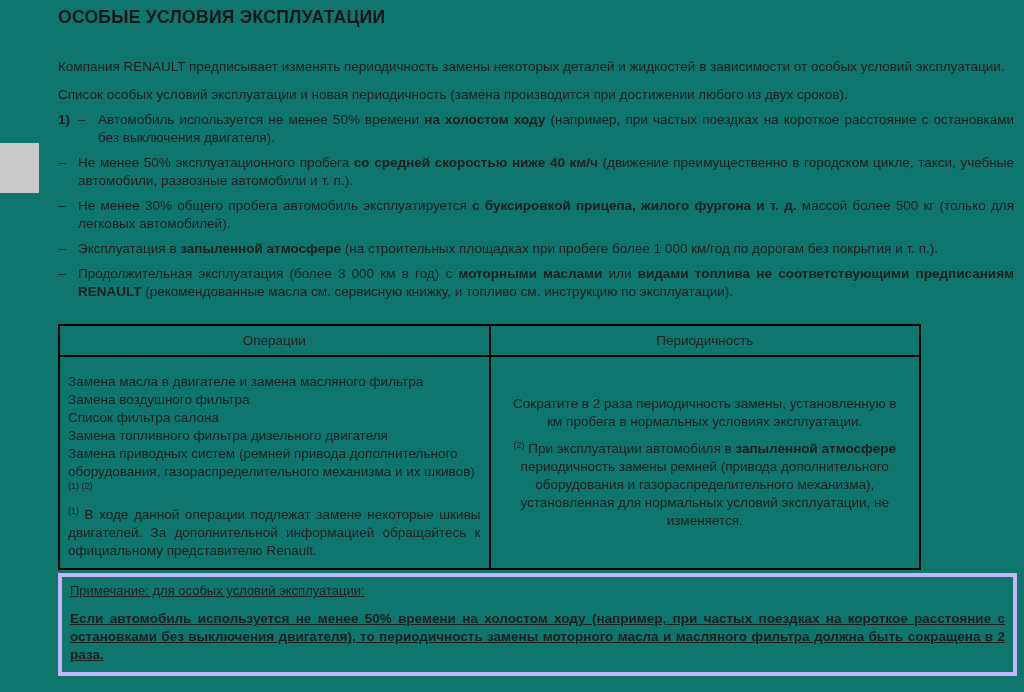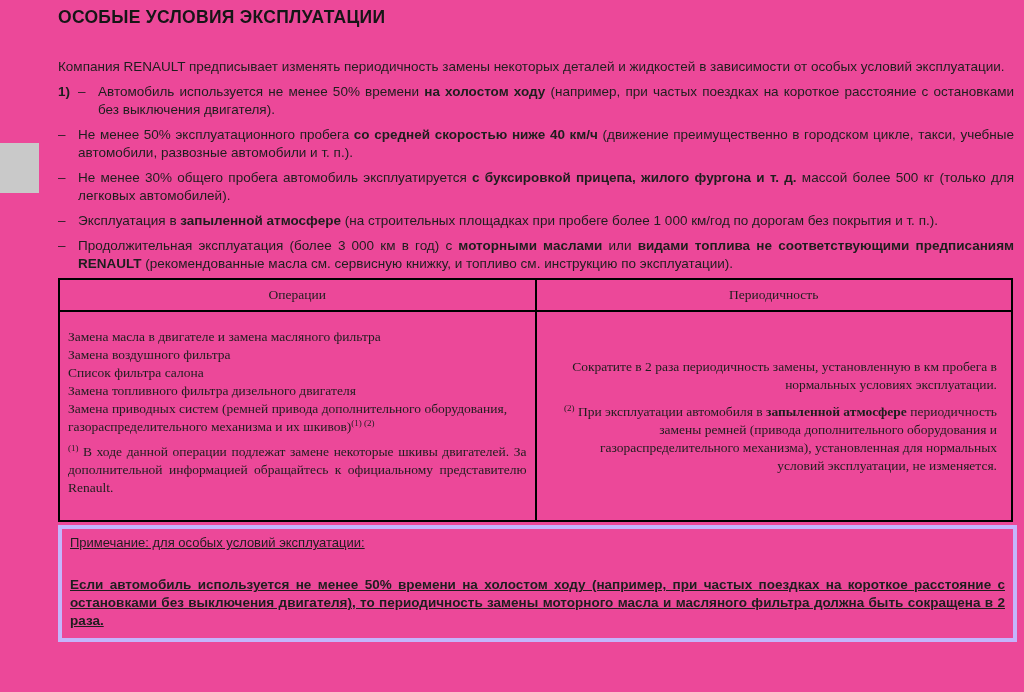--- a/index.html
+++ b/index.html
@@ -11,21 +11,21 @@
     width: 1024px;
     height: 692px;
     font-family: "Liberation Sans", sans-serif;
     color: #1e1e1e;
     overflow: hidden;
   }
   .page {
     position: relative;
     width: 1024px;
     height: 692px;
-    background: #ec4899;
+    background: #0f766e;
   }
   .edge-tab {
     position: absolute;
     left: 0;
     top: 143px;
     width: 39px;
     height: 50px;
     background: #c9c9c9;
   }
   .content {
@@ -68,25 +68,24 @@
     flex: 1;
     text-align: justify;
   }
   .b { font-weight: bold; }
   sup {
     font-size: 9px;
     line-height: 0;
     vertical-align: super;
   }
   table.sched {
-    margin-top: 5px;
-    width: 955px;
+    margin-top: 23px;
+    width: 863px;
     border-collapse: collapse;
     table-layout: fixed;
-    font-family: Liberation Serif, serif;
   }
   table.sched th, table.sched td {
     border: 2px solid #000000;
   }
   table.sched th {
     font-size: 13.5px;
     font-weight: normal;
     text-align: center;
     padding: 7px 2px;
   }
@@ -98,59 +97,60 @@
     line-height: 18px;
     height: 184px;
   }
   .op-line { text-align: left; }
   .ops .footnote {
     margin: 7px 0 0 0;
     text-align: justify;
   }
   td.period {
     vertical-align: middle;
-    text-align: right;
+    text-align: center;
     padding: 8px 14px;
     font-size: 13.5px;
     line-height: 18px;
   }
   .period p { margin: 0; }
   .period p + p { margin-top: 9px; }
   .note-box {
     margin-top: 3px;
     width: 935px;
     border: 4px solid #c4b5fd;
     padding: 5px 8px 8px 8px;
     text-decoration: underline;
   }
   .note-label {
     margin: 0;
     font-size: 13px;
     line-height: 18px;
   }
   .note-text {
-    margin: 24px 0 0 0;
+    margin: 10px 0 0 0;
     font-size: 13.5px;
     line-height: 18px;
     font-weight: bold;
     text-align: justify;
   }
 </style>
 </head>
 <body>
 
 <div class="page">
 
   <div class="edge-tab"></div>
 
   <div class="content">
 
     <h1 class="title">ОСОБЫЕ УСЛОВИЯ ЭКСПЛУАТАЦИИ</h1>
 
     <p class="para">Компания RENAULT предписывает изменять периодичность замены некоторых деталей и жидкостей в зависимости от особых условий эксплуатации.</p>
+    <p class="para">Список особых условий эксплуатации и новая периодичность (замена производится при достижении любого из двух сроков).</p>
 
     <div class="cond-list">
 
       <div class="item">
         <span class="num">1)</span>
         <span class="dash">–</span>
         <div class="itext"><span>Автомобиль используется не менее 50% времени </span><span class="b">на холостом ходу</span><span> (например, при частых поездках на короткое расстояние с остановками без выключения двигателя).</span></div>
       </div>
 
       <div class="item">

